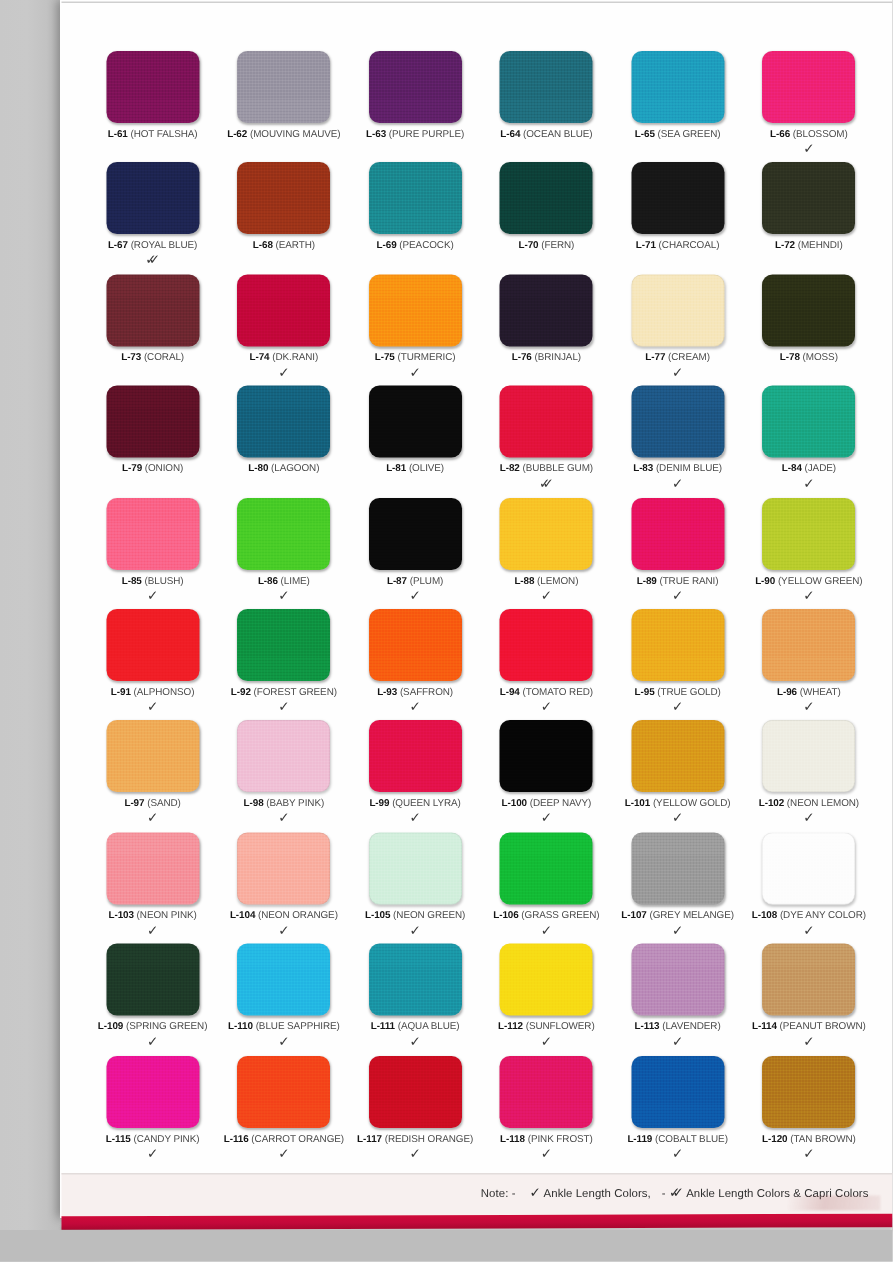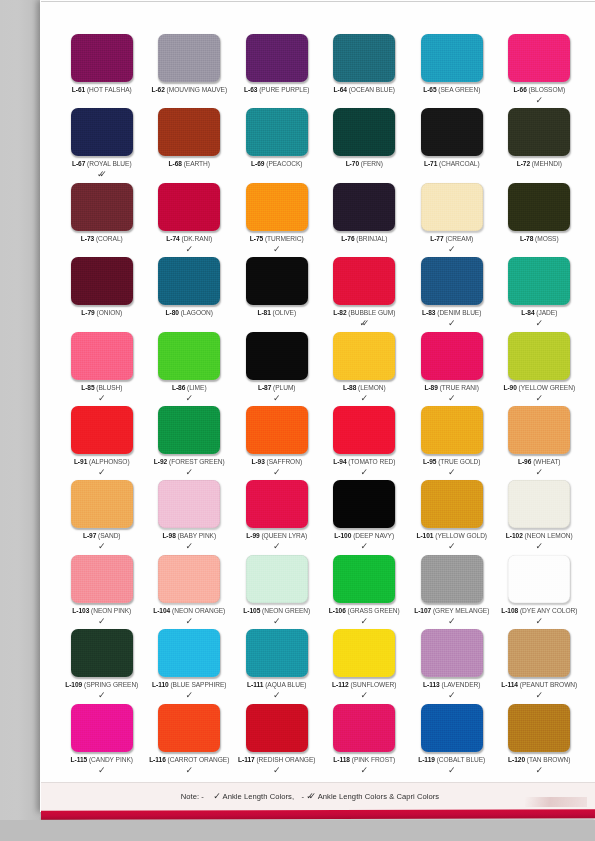--- a/index.html
+++ b/index.html
@@ -128,21 +128,21 @@
     width: 554px;
     height: 28px;
     background: #f7f0ef;
     border-top: 1px solid #e2dcdb;
   }
   #note-text {
     position: absolute;
     left: 0;
     right: 16px;
     top: 8px;
-    text-align: center;
+    text-align: right;
     font-size: 7.6px;
     color: #2e2e2e;
     letter-spacing: 0.05px;
   }
   #note-smudge {
     position: absolute;
     right: 8px;
     top: 14px;
     width: 62px;
     height: 10px;

